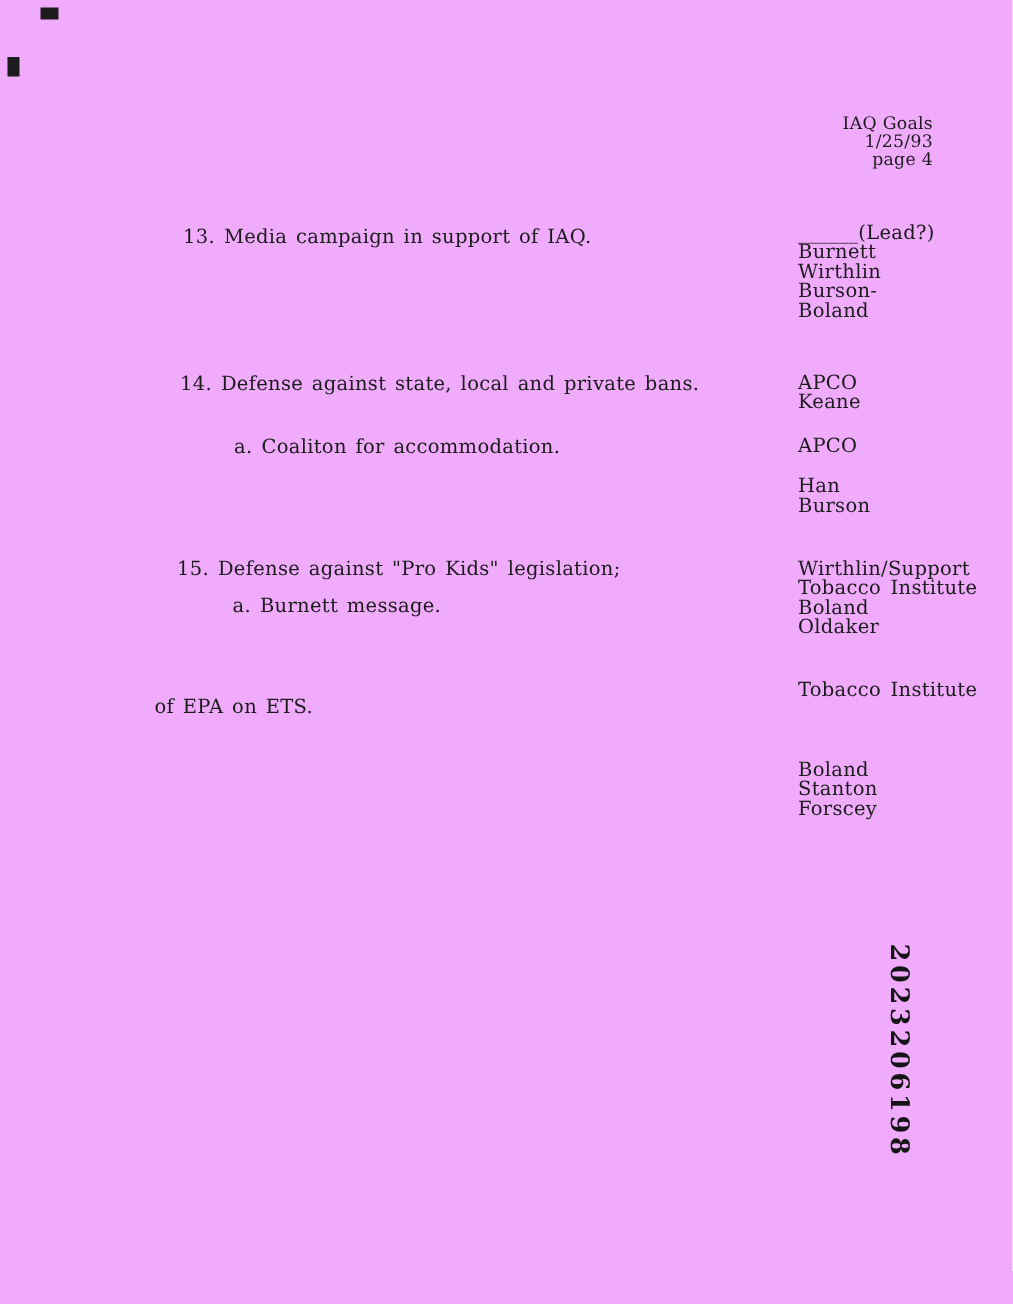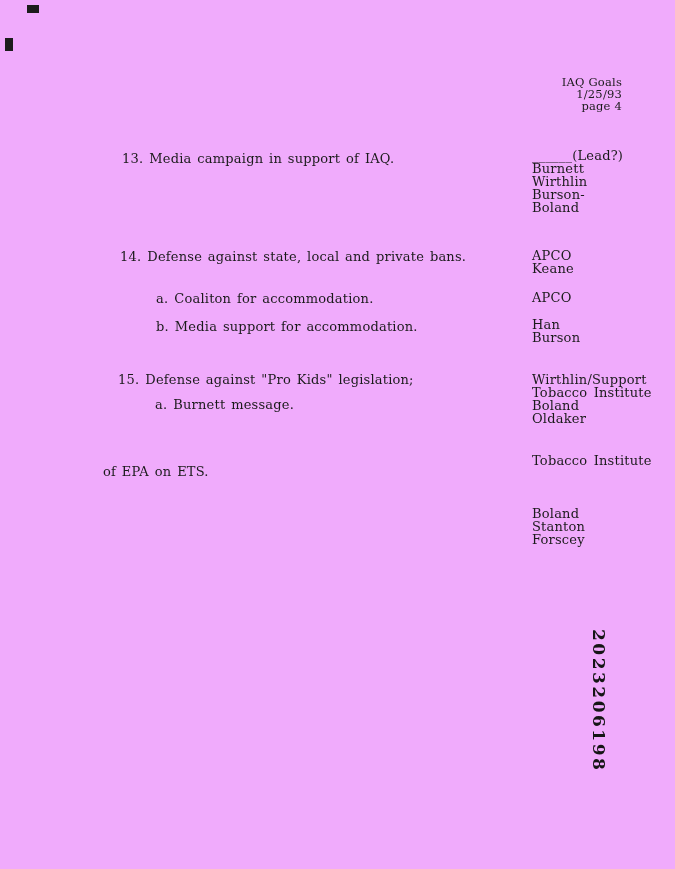--- a/index.html
+++ b/index.html
@@ -96,23 +96,20 @@
     <div>Keane</div>
   </div>
 
   <div class="line sub" style="left:156px; top:291px;">
     <span class="num">a.</span><span class="txt">Coaliton for accommodation.</span>
   </div>
   <div class="assignees" style="top:291px;">
     <div>APCO</div>
   </div>
 
-  <div class="line sub" style="left:156px; top:319px;">
-    <span class="num">b.</span><span class="txt">Media support for accommodation.</span>
-  </div>
   <div class="assignees" style="top:318px;">
     <div>Han</div>
     <div>Burson</div>
   </div>
 
   <div class="line" style="left:118px; top:372px;">
     <span class="num">15.</span><span class="txt">Defense against "Pro Kids" legislation;</span>
   </div>
   <div class="assignees" style="top:373px;">
     <div>Wirthlin/Support</div>

